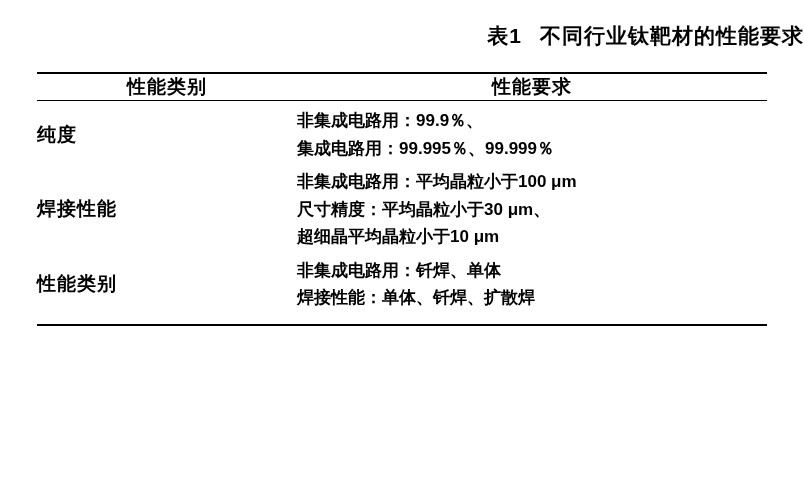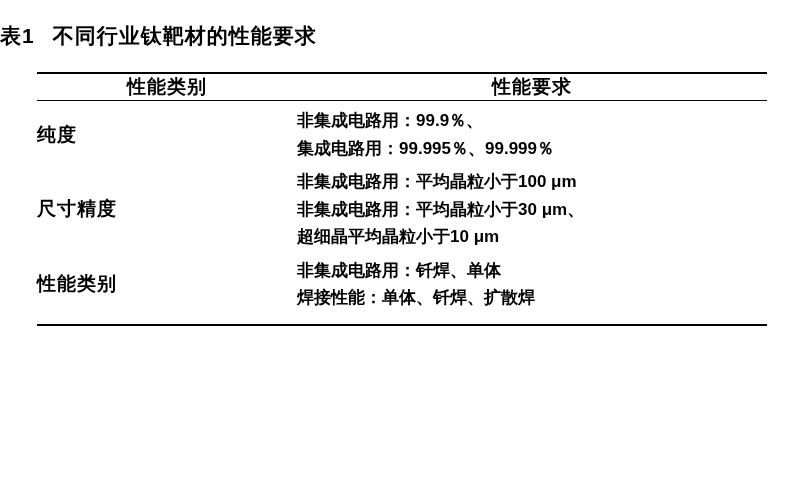--- a/index.html
+++ b/index.html
@@ -15,21 +15,21 @@
     overflow: hidden;
   }
   .page {
     position: relative;
     width: 804px;
     height: 478px;
     box-sizing: border-box;
     padding: 0;
   }
   .table-caption {
-    text-align: left;
+    text-align: right;
     font-size: 21px;
     font-weight: bold;
     letter-spacing: 1px;
     margin-top: 22px;
     margin-bottom: 22px;
     font-family: "Liberation Sans", "DejaVu Sans", sans-serif;
   }
   .caption-num {
     margin-right: 18px;
   }
@@ -120,24 +120,24 @@
           <div class="req-line">集成电路用：99.995％、99.999％</div>
         </td>
       </tr>
 
       <tr class="spacer-row">
           <td></td>
           <td></td>
         </tr>
 
       <tr>
-        <td class="cat-cell">尺寸精度</td>
+        <td class="cat-cell">焊接性能</td>
         <td class="req-cell">
           <div class="req-line">非集成电路用：平均晶粒小于100 μm</div>
-          <div class="req-line">非集成电路用：平均晶粒小于30 μm、</div>
+          <div class="req-line">尺寸精度：平均晶粒小于30 μm、</div>
           <div class="req-line">超细晶平均晶粒小于10 μm</div>
         </td>
       </tr>
 
       <tr class="spacer-row">
           <td></td>
           <td></td>
         </tr>
 
       <tr>

